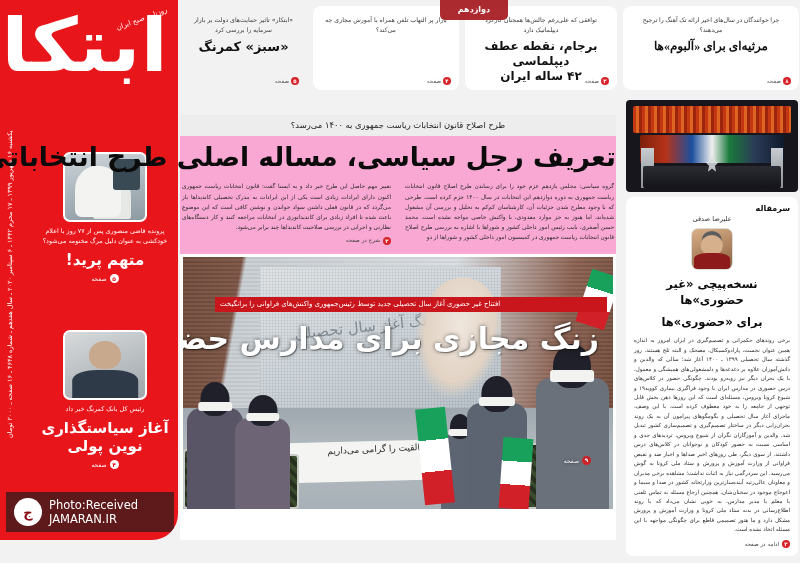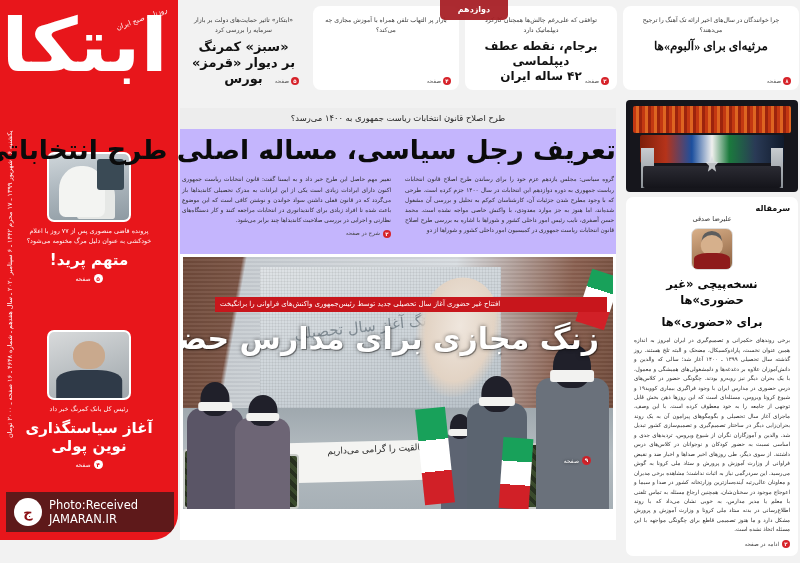--- a/index.html
+++ b/index.html
@@ -71,21 +71,21 @@
     transform: rotate(180deg);
     white-space: nowrap;
     letter-spacing: .2px;
     line-height: 16px;
     overflow: hidden;
   }
 
   
   .mh-card {
     position: absolute;
-    right: 16px;
+    right: 0;
     width: 146px;
     text-align: center;
     color: #ffffff;
   }
   .mh-card.one { top: 152px; }
   .mh-card.two { top: 330px; }
 
   .mh-photo {
     width: 84px; height: 70px;
     margin: 0 auto 5px auto;
@@ -254,23 +254,23 @@
     text-align: center;
     line-height: 20px;
     border-bottom-left-radius: 5px;
     border-bottom-right-radius: 5px;
     opacity: .92;
   }
 
   
   .lead {
     position: absolute;
-    left: 180px; top: 108px;
+    left: 180px; top: 115px;
     width: 436px; height: 150px;
-    background: #c4b5fd;
+    background: #f9a8d4;
   }
   .lead-kicker {
     width: 100%;
     text-align: center;
     font-size: 8.4px;
     color: #222;
     background: #ededed;
     padding: 5px 0 6px 0;
   }
   .lead-title {
@@ -629,21 +629,20 @@
         <div>JAMARAN.IR</div>
       </div>
     </div>
   </div>
 
   <div class="topstrip">
 
     <div class="teaser t4">
       <div class="tz-kicker">«ابتکار» تاثیر حمایت‌های دولت بر بازار سرمایه را بررسی کرد</div>
       <div class="tz-title">«سبز» کمرنگ</div>
-      <div class="tz-title">بر دیوار «قرمز» بورس</div>
       <div class="tz-badge">
         <span class="pg-dot red">۵</span>
         <span>صفحه</span>
       </div>
     </div>
 
     <div class="teaser t3">
       <div class="tz-kicker">بازار پر التهاب تلفن همراه با آموزش مجازی چه می‌کند؟</div>
       <div class="tz-badge">
         <span class="pg-dot red">۴</span>

